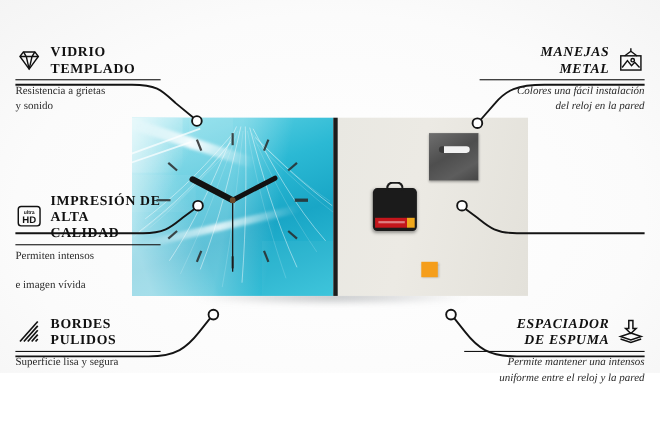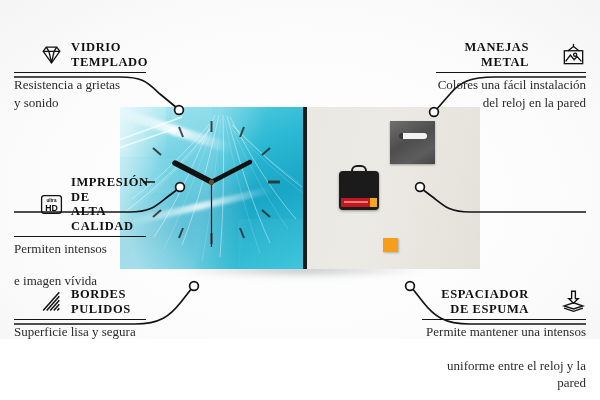--- a/index.html
+++ b/index.html
@@ -82,28 +82,28 @@
   
   .dial{ position:absolute; left:0; top:0; width:183px; height:162px; }
 
   
   .callout{ position:absolute; }
   .ttl{
     font-weight:bold; font-size:12.5px; letter-spacing:.6px;
     color:#111; line-height:1.16; text-transform:uppercase;
   }
   .rule{ height:1.4px; background:#141414; margin-top:3px; }
-  .sub{ font-size:13px; color:#2b2b2b; line-height:1.32; margin-top:3px; }
+  .sub{ font-size:10px; color:#2b2b2b; line-height:1.32; margin-top:3px; }
 
   .left .ttl, .left .sub{ text-align:left; }
-  .right .ttl, .right .sub{ text-align:right; }
+  .right .ttl, .right .sub{ text-align:right;font-style:italic; }
 
   .head{ display:flex; align-items:center; gap:7px; }
   .right .head{ justify-content:flex-end; }
-  .ico{ width:25px; height:25px; flex:none; color:#111;margin-left:25px; }
+  .ico{ width:25px; height:25px; flex:none; color:#111; }
   .ico svg{ display:block; width:100%; height:100%; }
 
   .wires{ position:absolute; inset:0; pointer-events:none; }
 </style>
 </head>
 <body>
 
 <div id="stage">
 
   <div class="shadow"></div>
@@ -298,16 +298,16 @@
       <span class="ico">
         <svg viewBox="0 0 24 24" fill="none" stroke="currentColor" stroke-width="1.3">
           <path d="M10.2 2.2 H13.8 V9.2 H16.6 L12 13.6 L7.4 9.2 H10.2 Z"></path>
           <path d="M12 13.2 L21 16.2 L12 19.2 L3 16.2 Z"></path>
           <path d="M3 18.4 L12 21.4 L21 18.4"></path>
         </svg>
       </span>
     </div>
     <div class="rule"></div>
     <div class="sub">Permite mantener una intensos</div>
-    <div class="sub" style="margin-top:16px">uniforme entre el reloj y la pared</div>
+    <div class="sub" style="margin-top:0">uniforme entre el reloj y la pared</div>
   </div>
 
 </div>
 
 </body></html>

